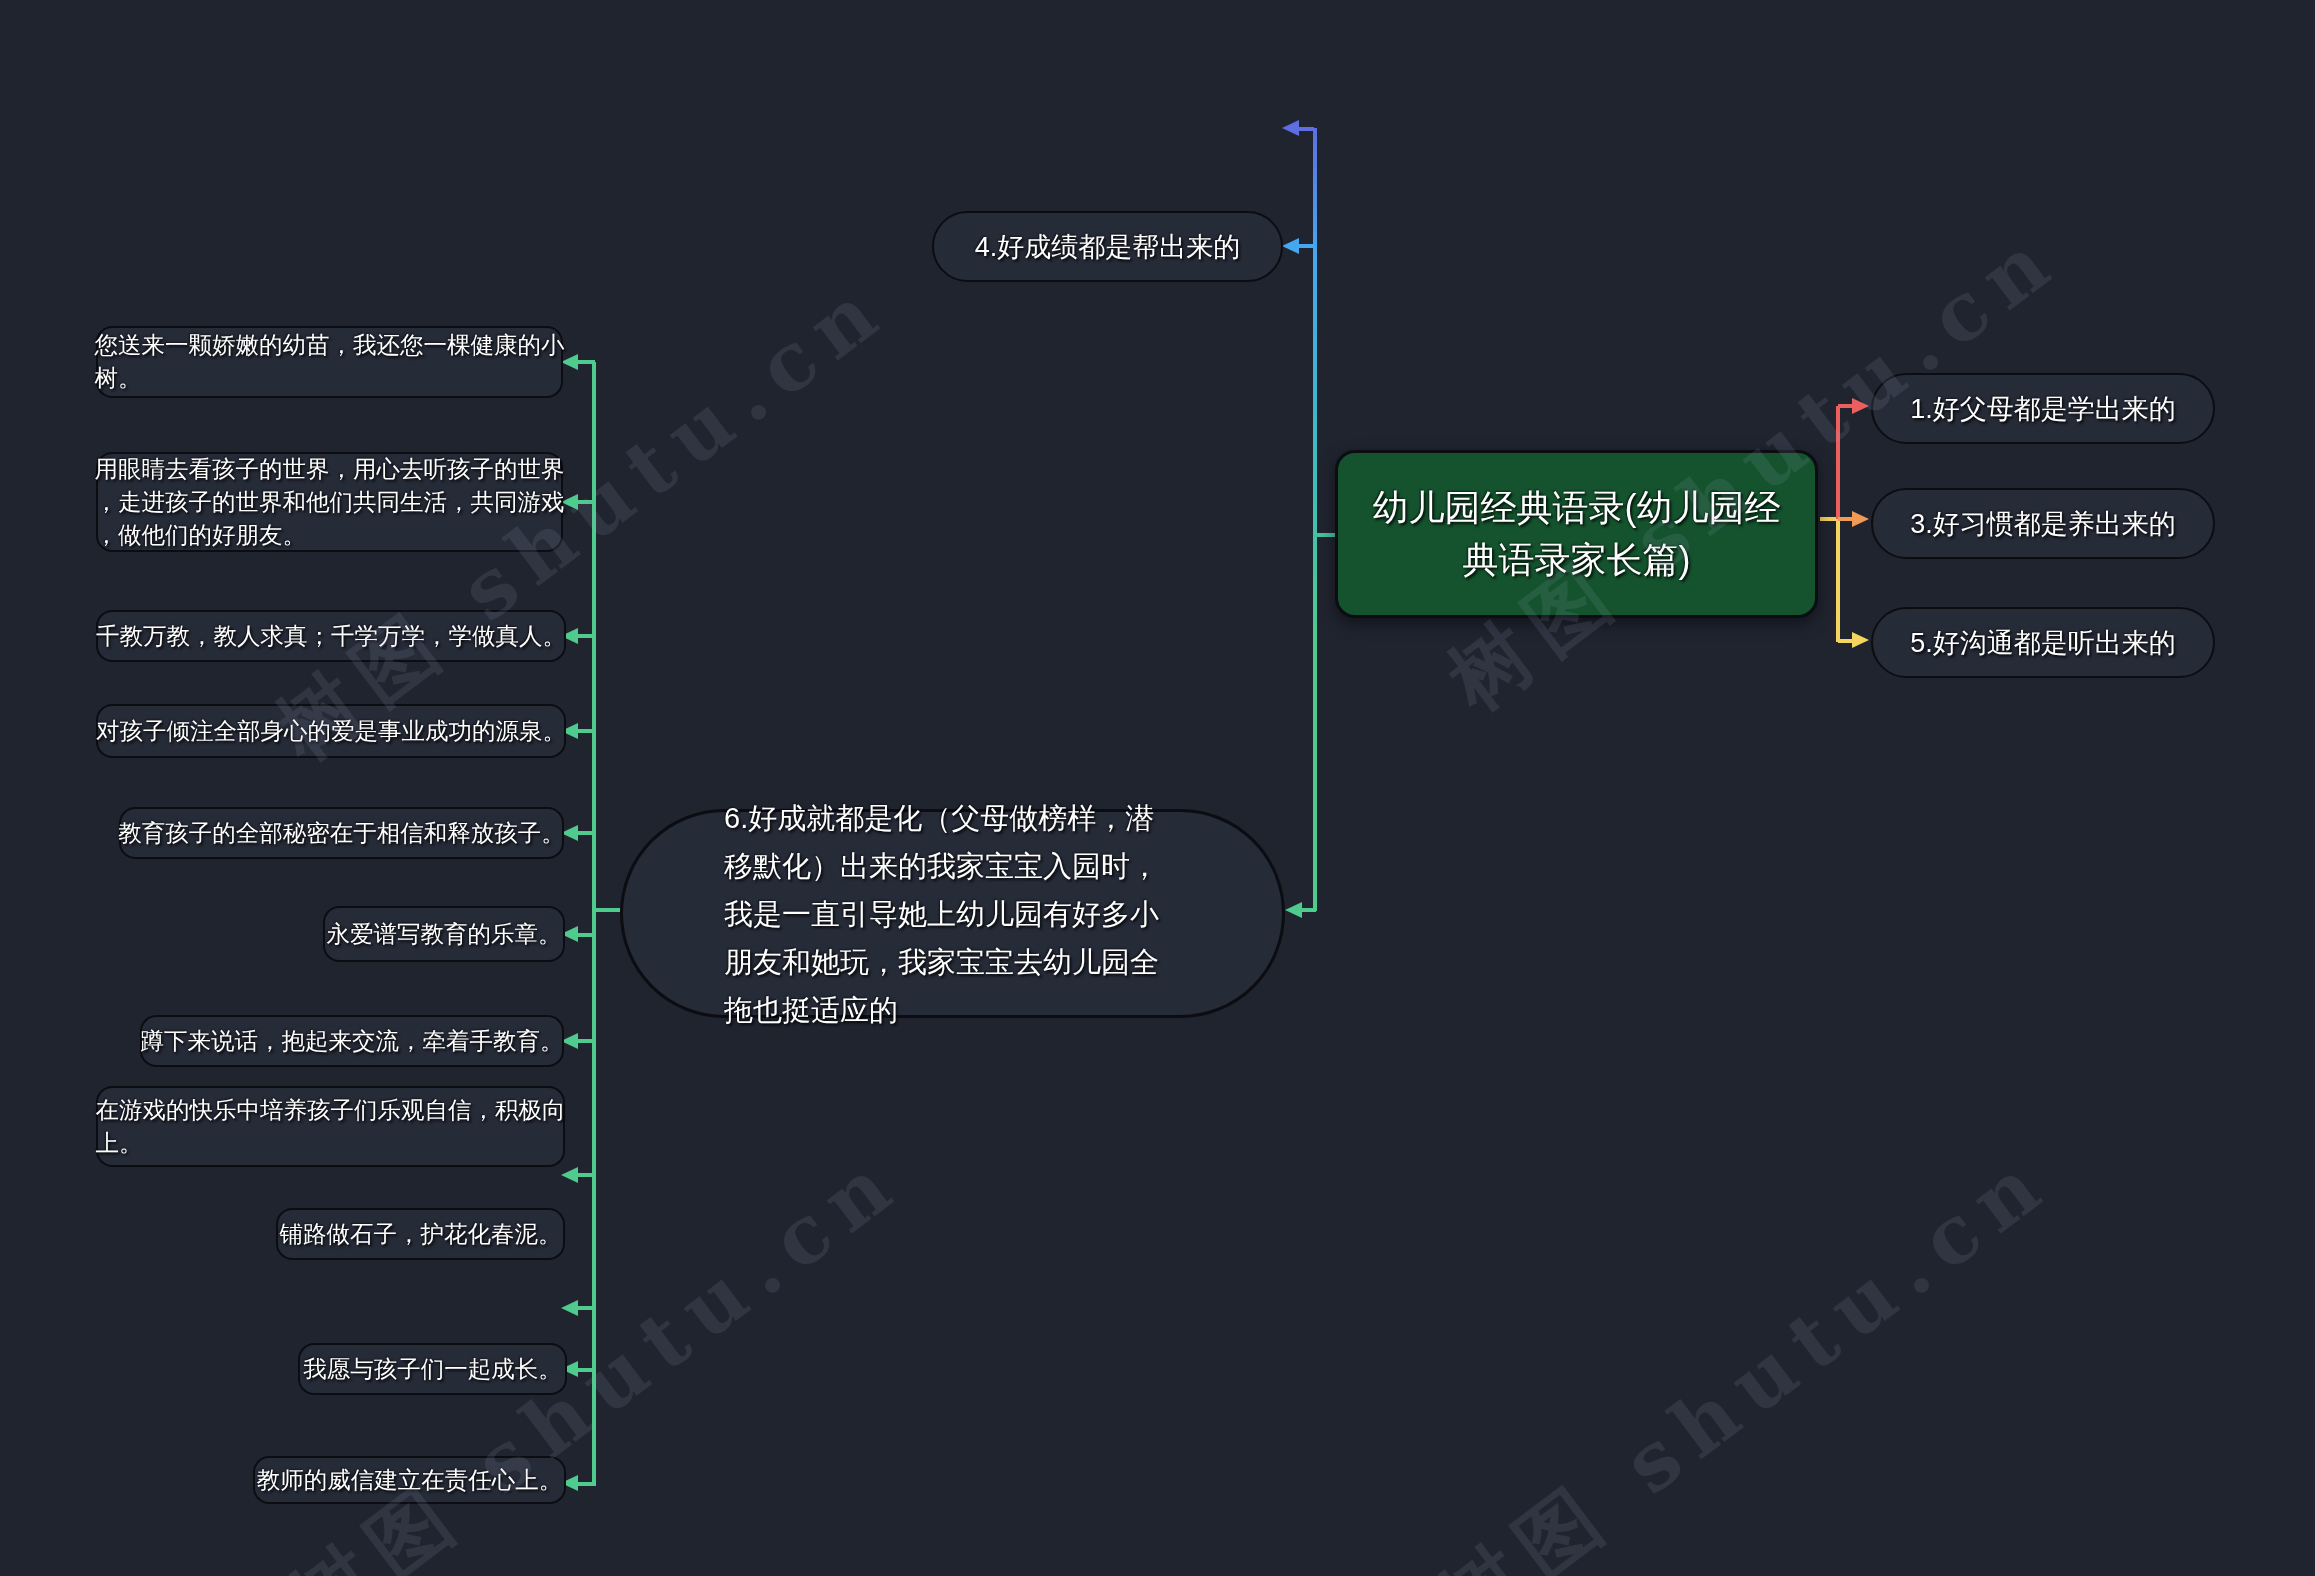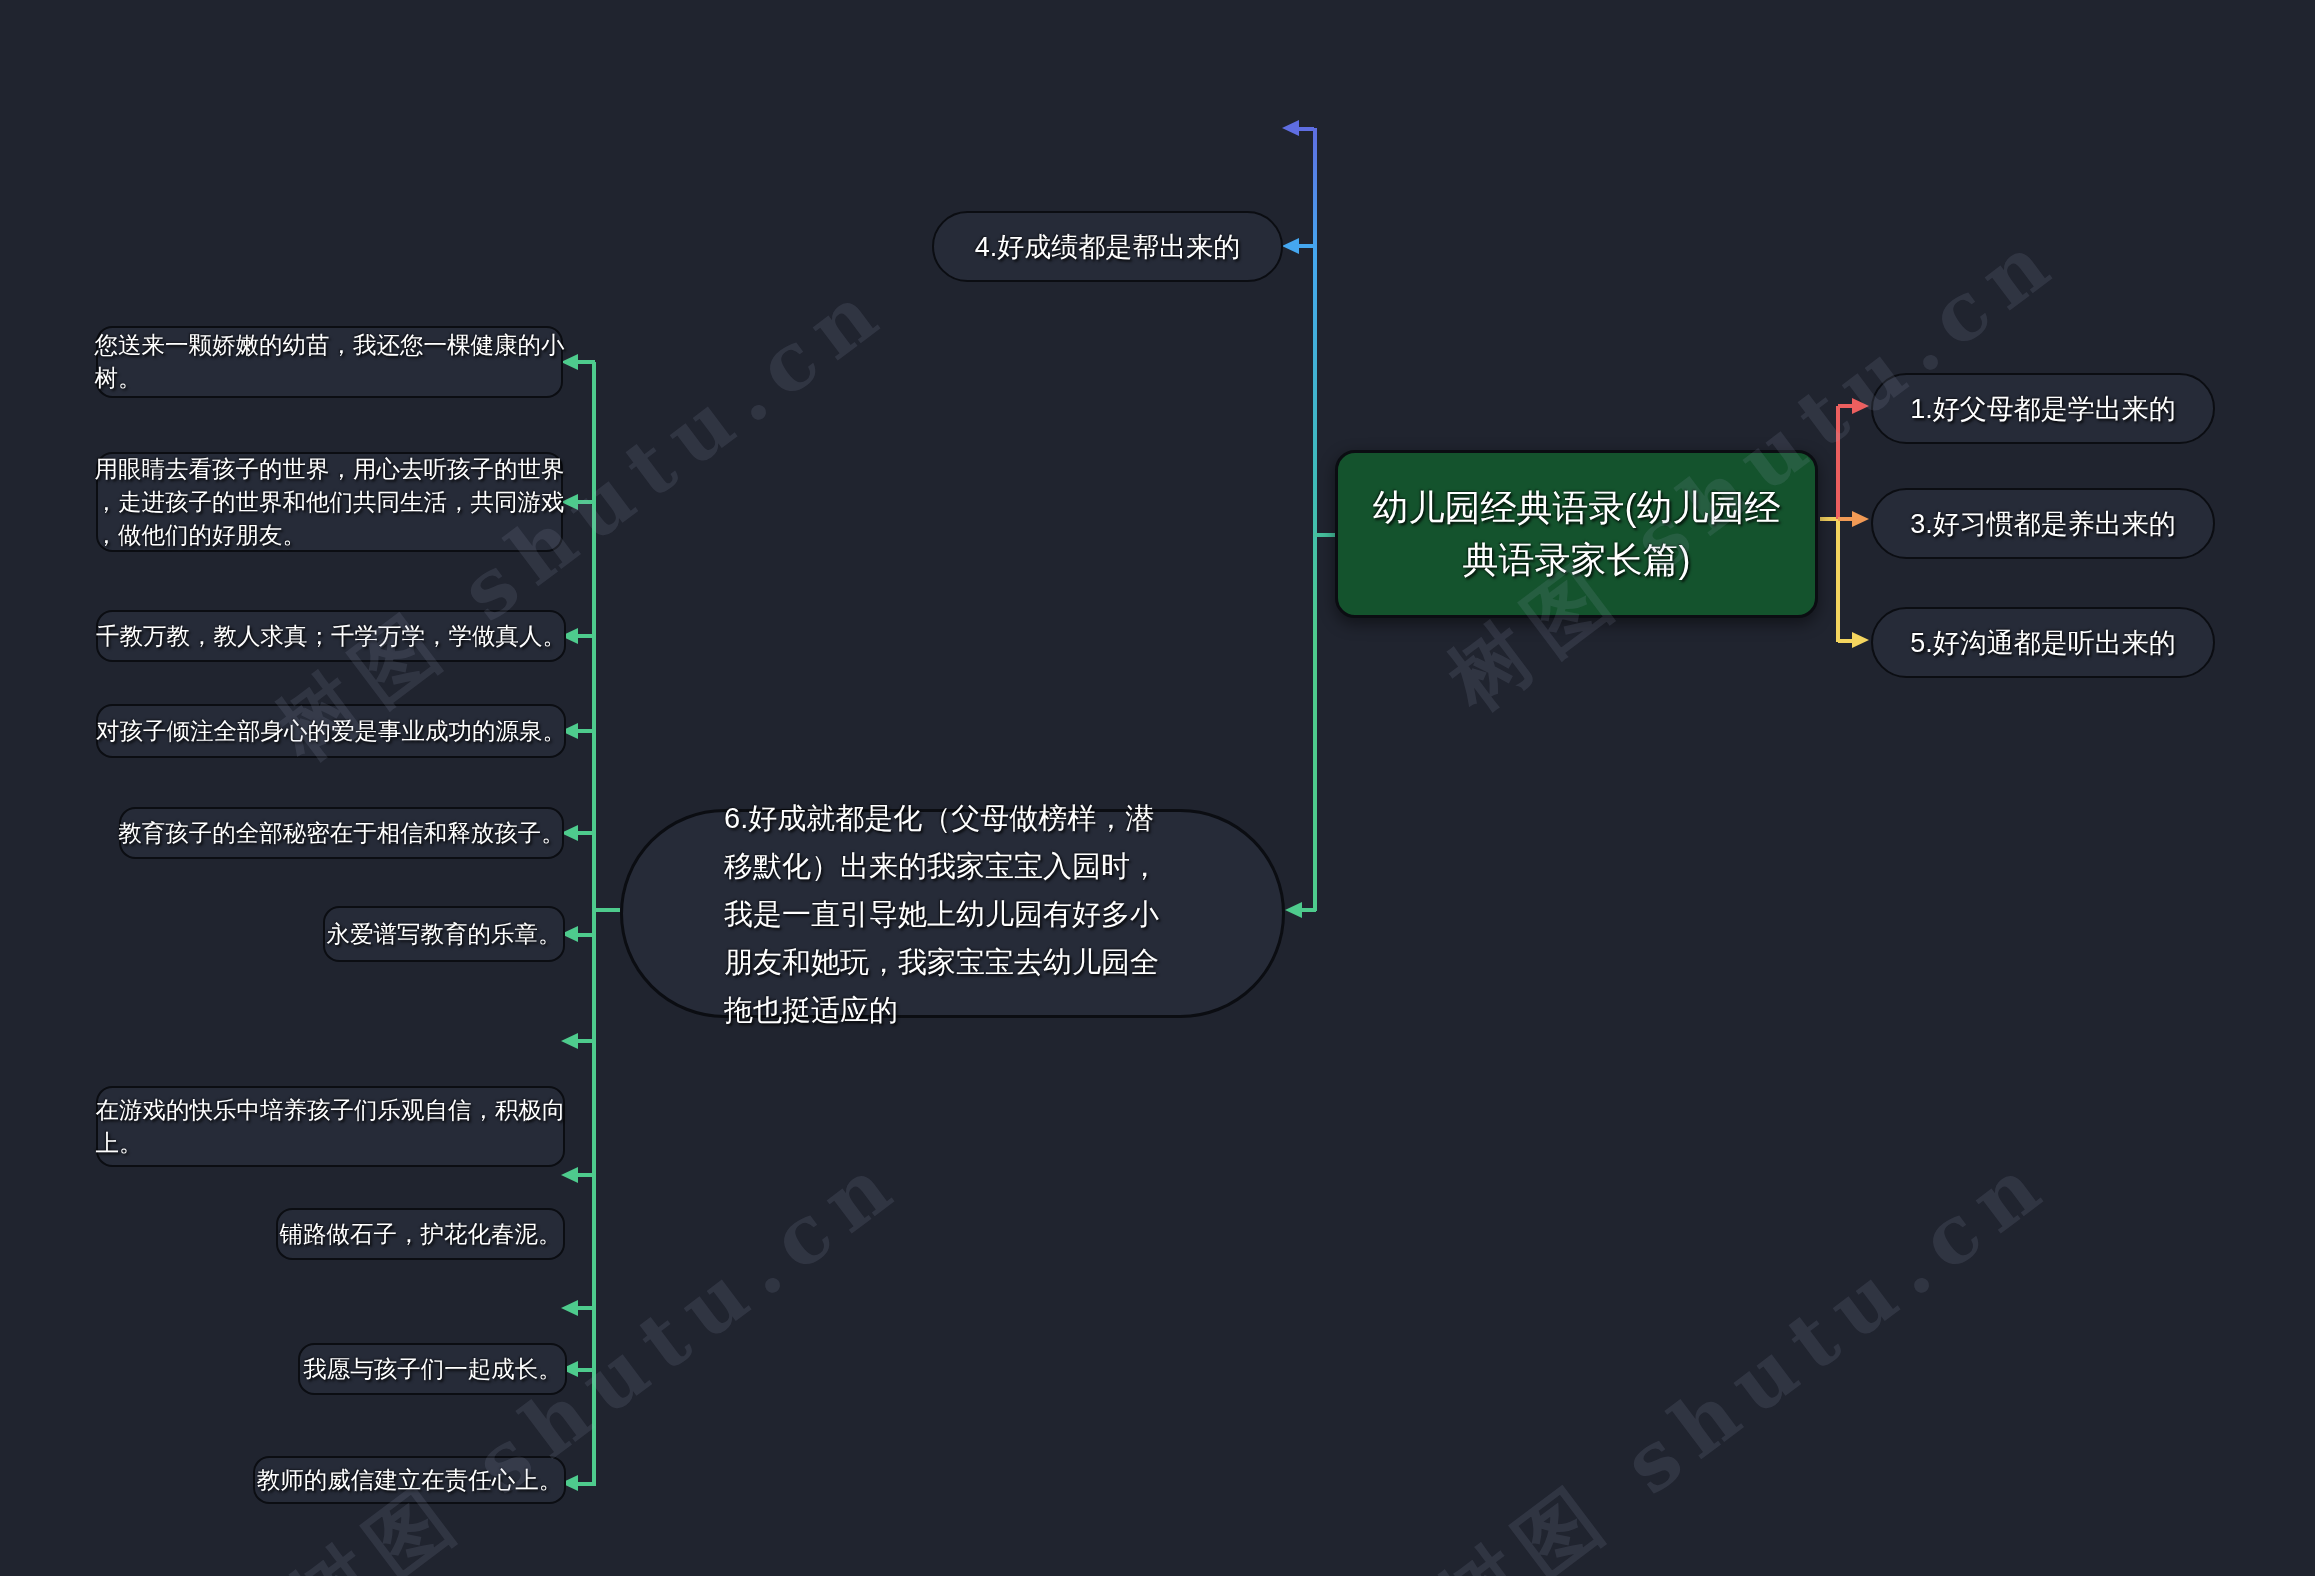--- a/index.html
+++ b/index.html
@@ -118,20 +118,21 @@
 
   <div class="node leftnode" style="left:96px;top:326px;width:467px;height:72px;">您送来一颗娇嫩的幼苗，我还您一棵健康的小
 树。</div>
   <div class="node leftnode" style="left:96px;top:452px;width:467px;height:100px;">用眼睛去看孩子的世界，用心去听孩子的世界
 ，走进孩子的世界和他们共同生活，共同游戏
 ，做他们的好朋友。</div>
   <div class="node leftnode" style="left:96px;top:610px;width:470px;height:52px;">千教万教，教人求真；千学万学，学做真人。</div>
   <div class="node leftnode" style="left:96px;top:704px;width:470px;height:54px;">对孩子倾注全部身心的爱是事业成功的源泉。</div>
   <div class="node leftnode" style="left:119px;top:807px;width:445px;height:52px;">教育孩子的全部秘密在于相信和释放孩子。</div>
   <div class="node leftnode" style="left:323px;top:906px;width:242px;height:56px;">永爱谱写教育的乐章。</div>
+  <div class="node leftnode" style="left:140px;top:1015px;width:424px;height:52px;">蹲下来说话，抱起来交流，牵着手教育。</div>
   <div class="node leftnode" style="left:96px;top:1086px;width:469px;height:81px;">在游戏的快乐中培养孩子们乐观自信，积极向
 上。</div>
   <div class="node leftnode" style="left:276px;top:1208px;width:289px;height:52px;">铺路做石子，护花化春泥。</div>
   <div class="node leftnode" style="left:298px;top:1343px;width:269px;height:52px;text-align:right;">我愿与孩子们一起成长。</div>
   <div class="node leftnode" style="left:253px;top:1456px;width:313px;height:48px;">教师的威信建立在责任心上。</div>
 
   <div class="node stadium" style="left:620px;top:809px;width:665px;height:209px;">
     <div class="inner">6.好成就都是化（父母做榜样，潜
 移默化）出来的我家宝宝入园时，
 我是一直引导她上幼儿园有好多小

